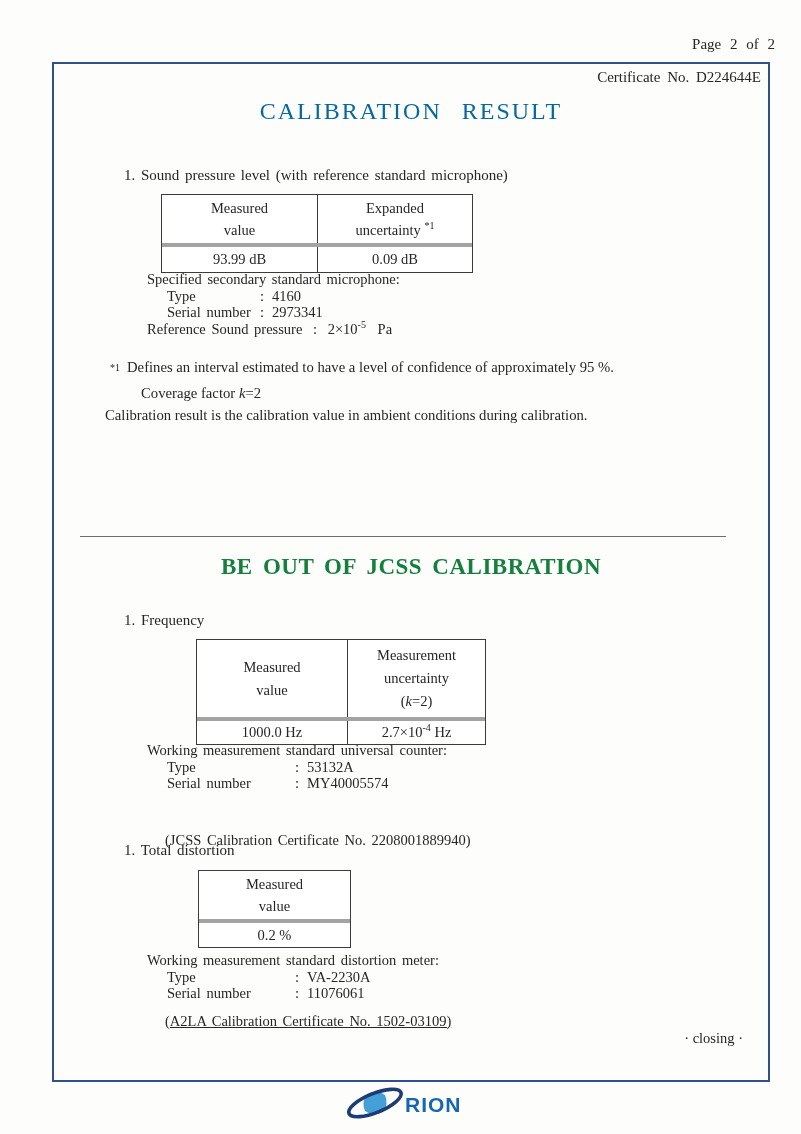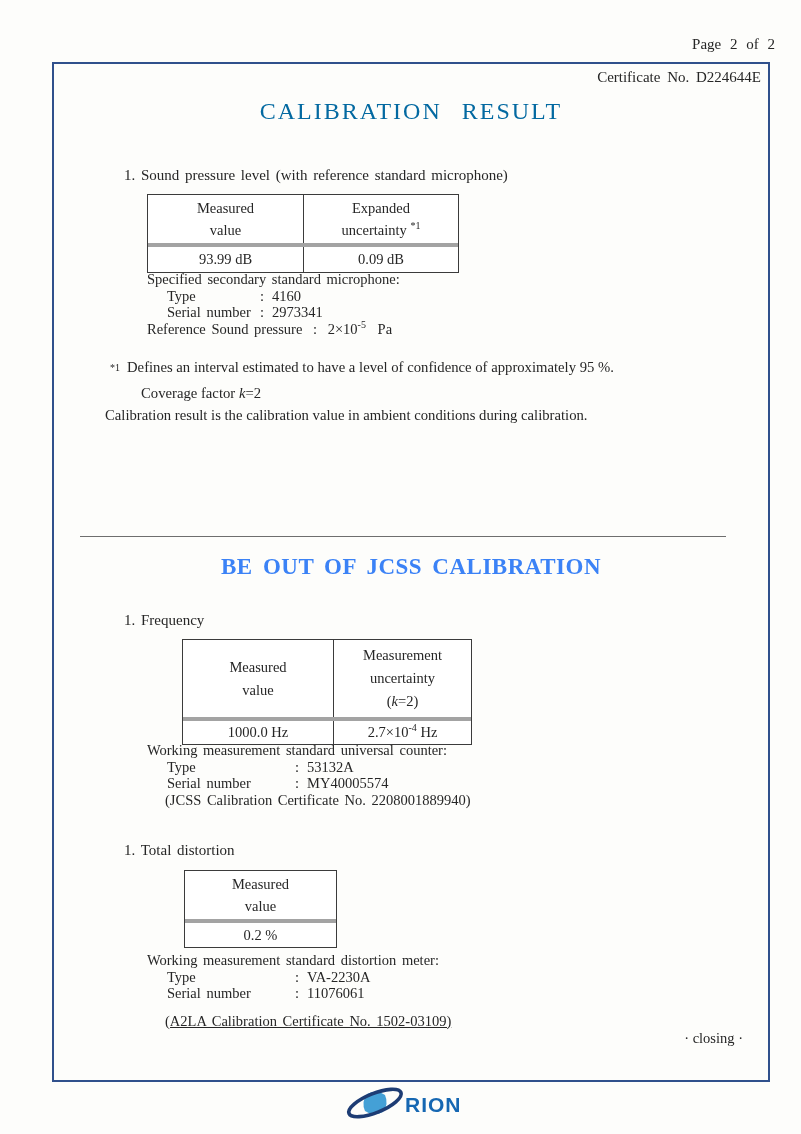--- a/index.html
+++ b/index.html
@@ -39,20 +39,21 @@
 
   .section-heading {
     font-size: 15px; word-spacing: 2px;
   }
 
   
   .tbl {
     border: 1px solid #3b3b3b;
     display: grid;
     background: #fff;
+    margin-left: 14px;
   }
   .tbl .cell {
     display: flex; flex-direction: column;
     align-items: center; justify-content: center;
     font-size: 14.5px; text-align: center;
   }
   .tbl .cell + .cell { border-left: 1px solid #3b3b3b; }
   .tbl .data-row { border-top: 4px solid #a3a3a3; grid-column: 1 / -1; display: grid; }
   .tbl .data-row .cell { font-size: 14.5px; }
 
@@ -72,35 +73,35 @@
   .tbl3 .data-row .cell { height: 24px; }
 
   sup { font-size: 10px; vertical-align: super; line-height: 0; }
 
   
   .spec { font-size: 14.5px; line-height: 16.5px; word-spacing: 2px; }
   .spec-row { display: flex; padding-left: 20px; }
   .spec-label-narrow { width: 93px; flex: none; }
   .spec-label-wide { width: 128px; flex: none; }
   .spec-sep { margin-right: 8px; }
-  .spec-cert { padding-left: 18px; }
+  .spec-cert { padding-left: 18px; margin-top: 40px; }
 
   .footnote { font-size: 14.7px; line-height: 18px; }
   .fn-line1 { display: flex; }
   .fn-marker { width: 13px; flex: none; font-size: 10px; margin-right: 4px; padding-top: 1px; }
   .fn-coverage { padding-left: 31px; margin-top: 7px; }
   .ambient-note { font-size: 14.7px; }
 
   .divider { left: 26px; top: 472px; width: 646px; border-top: 1.5px solid #6e6e6e; height: 0; }
 
   .jcss-heading {
     top: 490px; left: 0; width: 100%;
     text-align: center;
     font-weight: bold; font-size: 23px; letter-spacing: 0.5px; word-spacing: 4px;
-    color: #3b82f6;
+    color: #15803d;
   }
 
   .closing { top: 966px; right: 25px; font-size: 14.5px; }
 
   .k-italic { font-style: italic; }
 
   .logo { left: 345px; top: 1083px; width: 120px; height: 42px; }
 </style>
 </head>
 <body>

